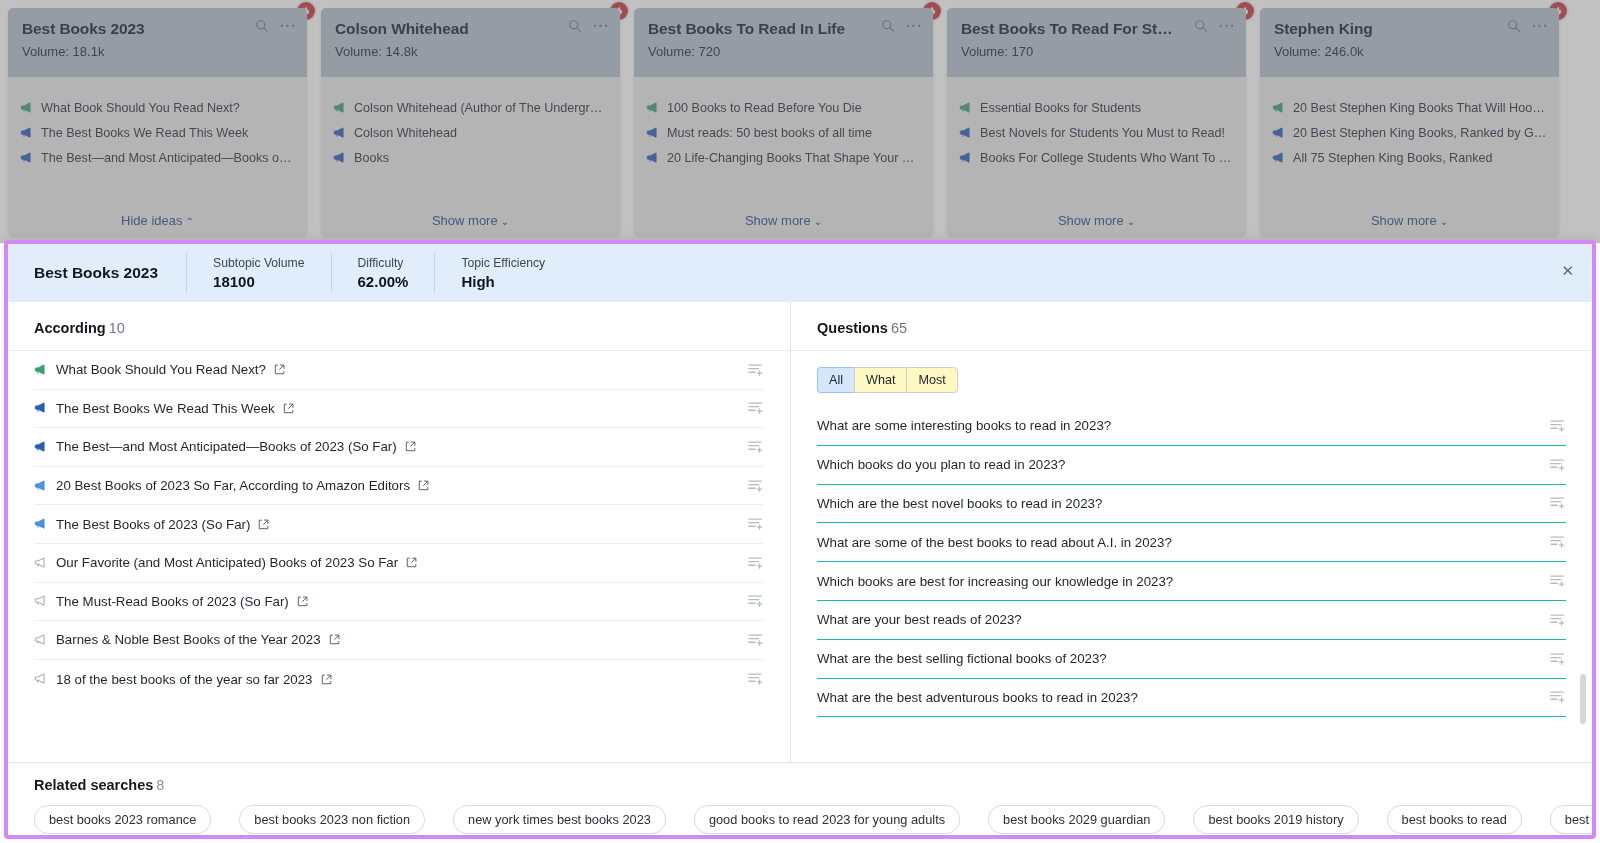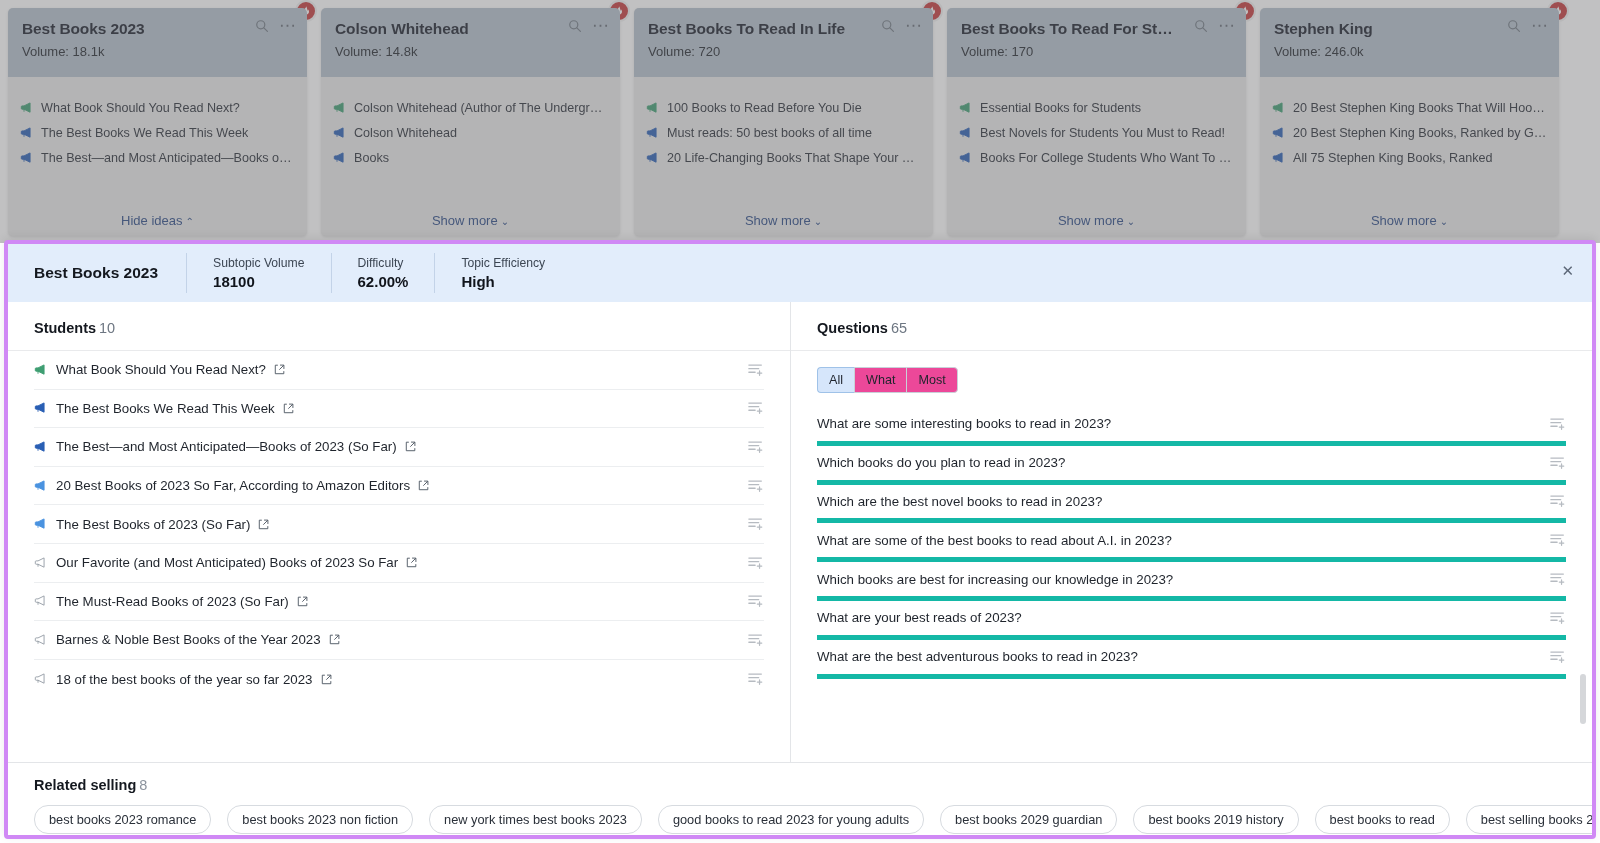--- a/index.html
+++ b/index.html
@@ -127,50 +127,50 @@
   .hl-row:last-child { border-bottom: none; }
   .hl-text { font-size: 13.3px; color: #1f242c; white-space: nowrap; }
   .ic-ext { width: 11px; height: 11px; display:block; flex: 0 0 11px; }
   .hl-spacer { flex: 1 1 auto; }
   .ic-addlist { width: 16px; height: 14px; display:block; opacity:.72; }
 
   
   .q-filters { display: flex; padding: 16px 0 14px 26px; }
   .q-btn {
     font-size: 12.6px; color: #1f242c;
-    border: 1px solid #c9d0d8; background: #ec4899;
+    border: 1px solid #c9d0d8; background: #fef9c3;
     padding: 5px 11px; cursor: pointer;
     border-right: none;
   }
   .q-btn:first-child { border-radius: 4px 0 0 4px; }
   .q-btn:last-child { border-radius: 0 4px 4px 0; border-right: 1px solid #c9d0d8; }
   .q-btn.active { background: #d6e6fb; border-color: #9fc2e8; }
   .q-list { padding: 0 26px 0 26px; position: relative; }
   .q-row {
     display: flex; align-items: center;
     height: 38.8px;
-    border-bottom: 5px solid #14b8a6;
+    border-bottom: 1px solid #14b8a6;
   }
   .q-text { font-size: 13.3px; color: #1f242c; white-space: nowrap; }
   .q-spacer { flex: 1 1 auto; }
   .q-scroll {
     position: absolute; right: 6px; top: 372px;
     width: 6px; height: 50px; border-radius: 3px; background: #d5d7da;
   }
 
   
   .related {
     border-top: 1px solid #e3e5e8;
     padding: 14px 26px 0 26px;
     height: 77px;
   }
   .rel-head { font-size: 14.5px; color: #14181f; }
   .rel-head b { font-weight: bold; }
   .rel-head .cnt { color: #8b939d; font-weight: normal; margin-left: 3px; }
-  .rel-chips { display: flex; gap: 16px; margin-top: 12px; }
+  .rel-chips { display: flex; gap: 28px; margin-top: 12px; }
   .chip {
     border: 1px solid #d7dbe0; border-radius: 14px;
     padding: 6px 14px; font-size: 12.8px; color: #2a3039;
     white-space: nowrap; background: #fff; cursor: pointer;
   }
 </style>
 </head>
 <body>
 
 <div id="app">
@@ -417,21 +417,21 @@
             <div class="val">High</div>
           </div>
         </div>
       <div class="ph-close">✕</div>
     </div>
 
     <div class="panel-cols">
 
       <div class="col-left">
         <div class="sec-head">
-          <b>Students</b><span class="cnt">10</span>
+          <b>According</b><span class="cnt">10</span>
         </div>
         <div class="hl-list" id="hl-list">
             <div class="hl-row">
               <span style="flex:0 0 14px;display:inline-block;line-height:0;"><svg width="14" height="14" viewBox="0 0 16 16">
                   <path d="M11.5 2.2 4.6 5.6H2.4a.9.9 0 0 0-.9.9v2a.9.9 0 0 0 .9.9h2.2l6.9 3.4z" fill="#3f9e72" stroke="#3f9e72" stroke-width="1.1" stroke-linejoin="round"></path>
                   <path d="M4.6 9.5v2.3" stroke="#3f9e72" stroke-width="1.1" stroke-linecap="round"></path>
                 </svg></span>
               <span class="hl-text">What Book Should You Read Next?</span>
               <span style="line-height:0;display:inline-block;">
                 <svg class="ic-ext" viewBox="0 0 12 12">
@@ -674,37 +674,47 @@
               <span class="q-text">What are your best reads of 2023?</span>
               <span class="q-spacer"></span>
               <span style="line-height:0;display:inline-block;">
                 <svg class="ic-addlist" viewBox="0 0 18 15">
                   <path d="M1 2h14M1 6h11M1 10h7" stroke="#9aa1aa" stroke-width="1.5" stroke-linecap="round"></path>
                   <path d="M13 8.5v5M10.5 11h5" stroke="#9aa1aa" stroke-width="1.4" stroke-linecap="round"></path>
                 </svg>
               </span>
             </div>
             <div class="q-row">
+              <span class="q-text">What are the best selling fictional books of 2023?</span>
+              <span class="q-spacer"></span>
+              <span style="line-height:0;display:inline-block;">
+                <svg class="ic-addlist" viewBox="0 0 18 15">
+                  <path d="M1 2h14M1 6h11M1 10h7" stroke="#9aa1aa" stroke-width="1.5" stroke-linecap="round"></path>
+                  <path d="M13 8.5v5M10.5 11h5" stroke="#9aa1aa" stroke-width="1.4" stroke-linecap="round"></path>
+                </svg>
+              </span>
+            </div>
+            <div class="q-row">
               <span class="q-text">What are the best adventurous books to read in 2023?</span>
               <span class="q-spacer"></span>
               <span style="line-height:0;display:inline-block;">
                 <svg class="ic-addlist" viewBox="0 0 18 15">
                   <path d="M1 2h14M1 6h11M1 10h7" stroke="#9aa1aa" stroke-width="1.5" stroke-linecap="round"></path>
                   <path d="M13 8.5v5M10.5 11h5" stroke="#9aa1aa" stroke-width="1.4" stroke-linecap="round"></path>
                 </svg>
               </span>
             </div>
           </div>
         <div class="q-scroll"></div>
       </div>
     </div>
 
     <div class="related">
       <div class="rel-head">
-        <b>Related selling</b><span class="cnt">8</span>
+        <b>Related searches</b><span class="cnt">8</span>
       </div>
       <div class="rel-chips" id="rel-chips">
           <div class="chip">best books 2023 romance</div>
           <div class="chip">best books 2023 non fiction</div>
           <div class="chip">new york times best books 2023</div>
           <div class="chip">good books to read 2023 for young adults</div>
           <div class="chip">best books 2029 guardian</div>
           <div class="chip">best books 2019 history</div>
           <div class="chip">best books to read</div>
           <div class="chip">best selling books 2023</div>

